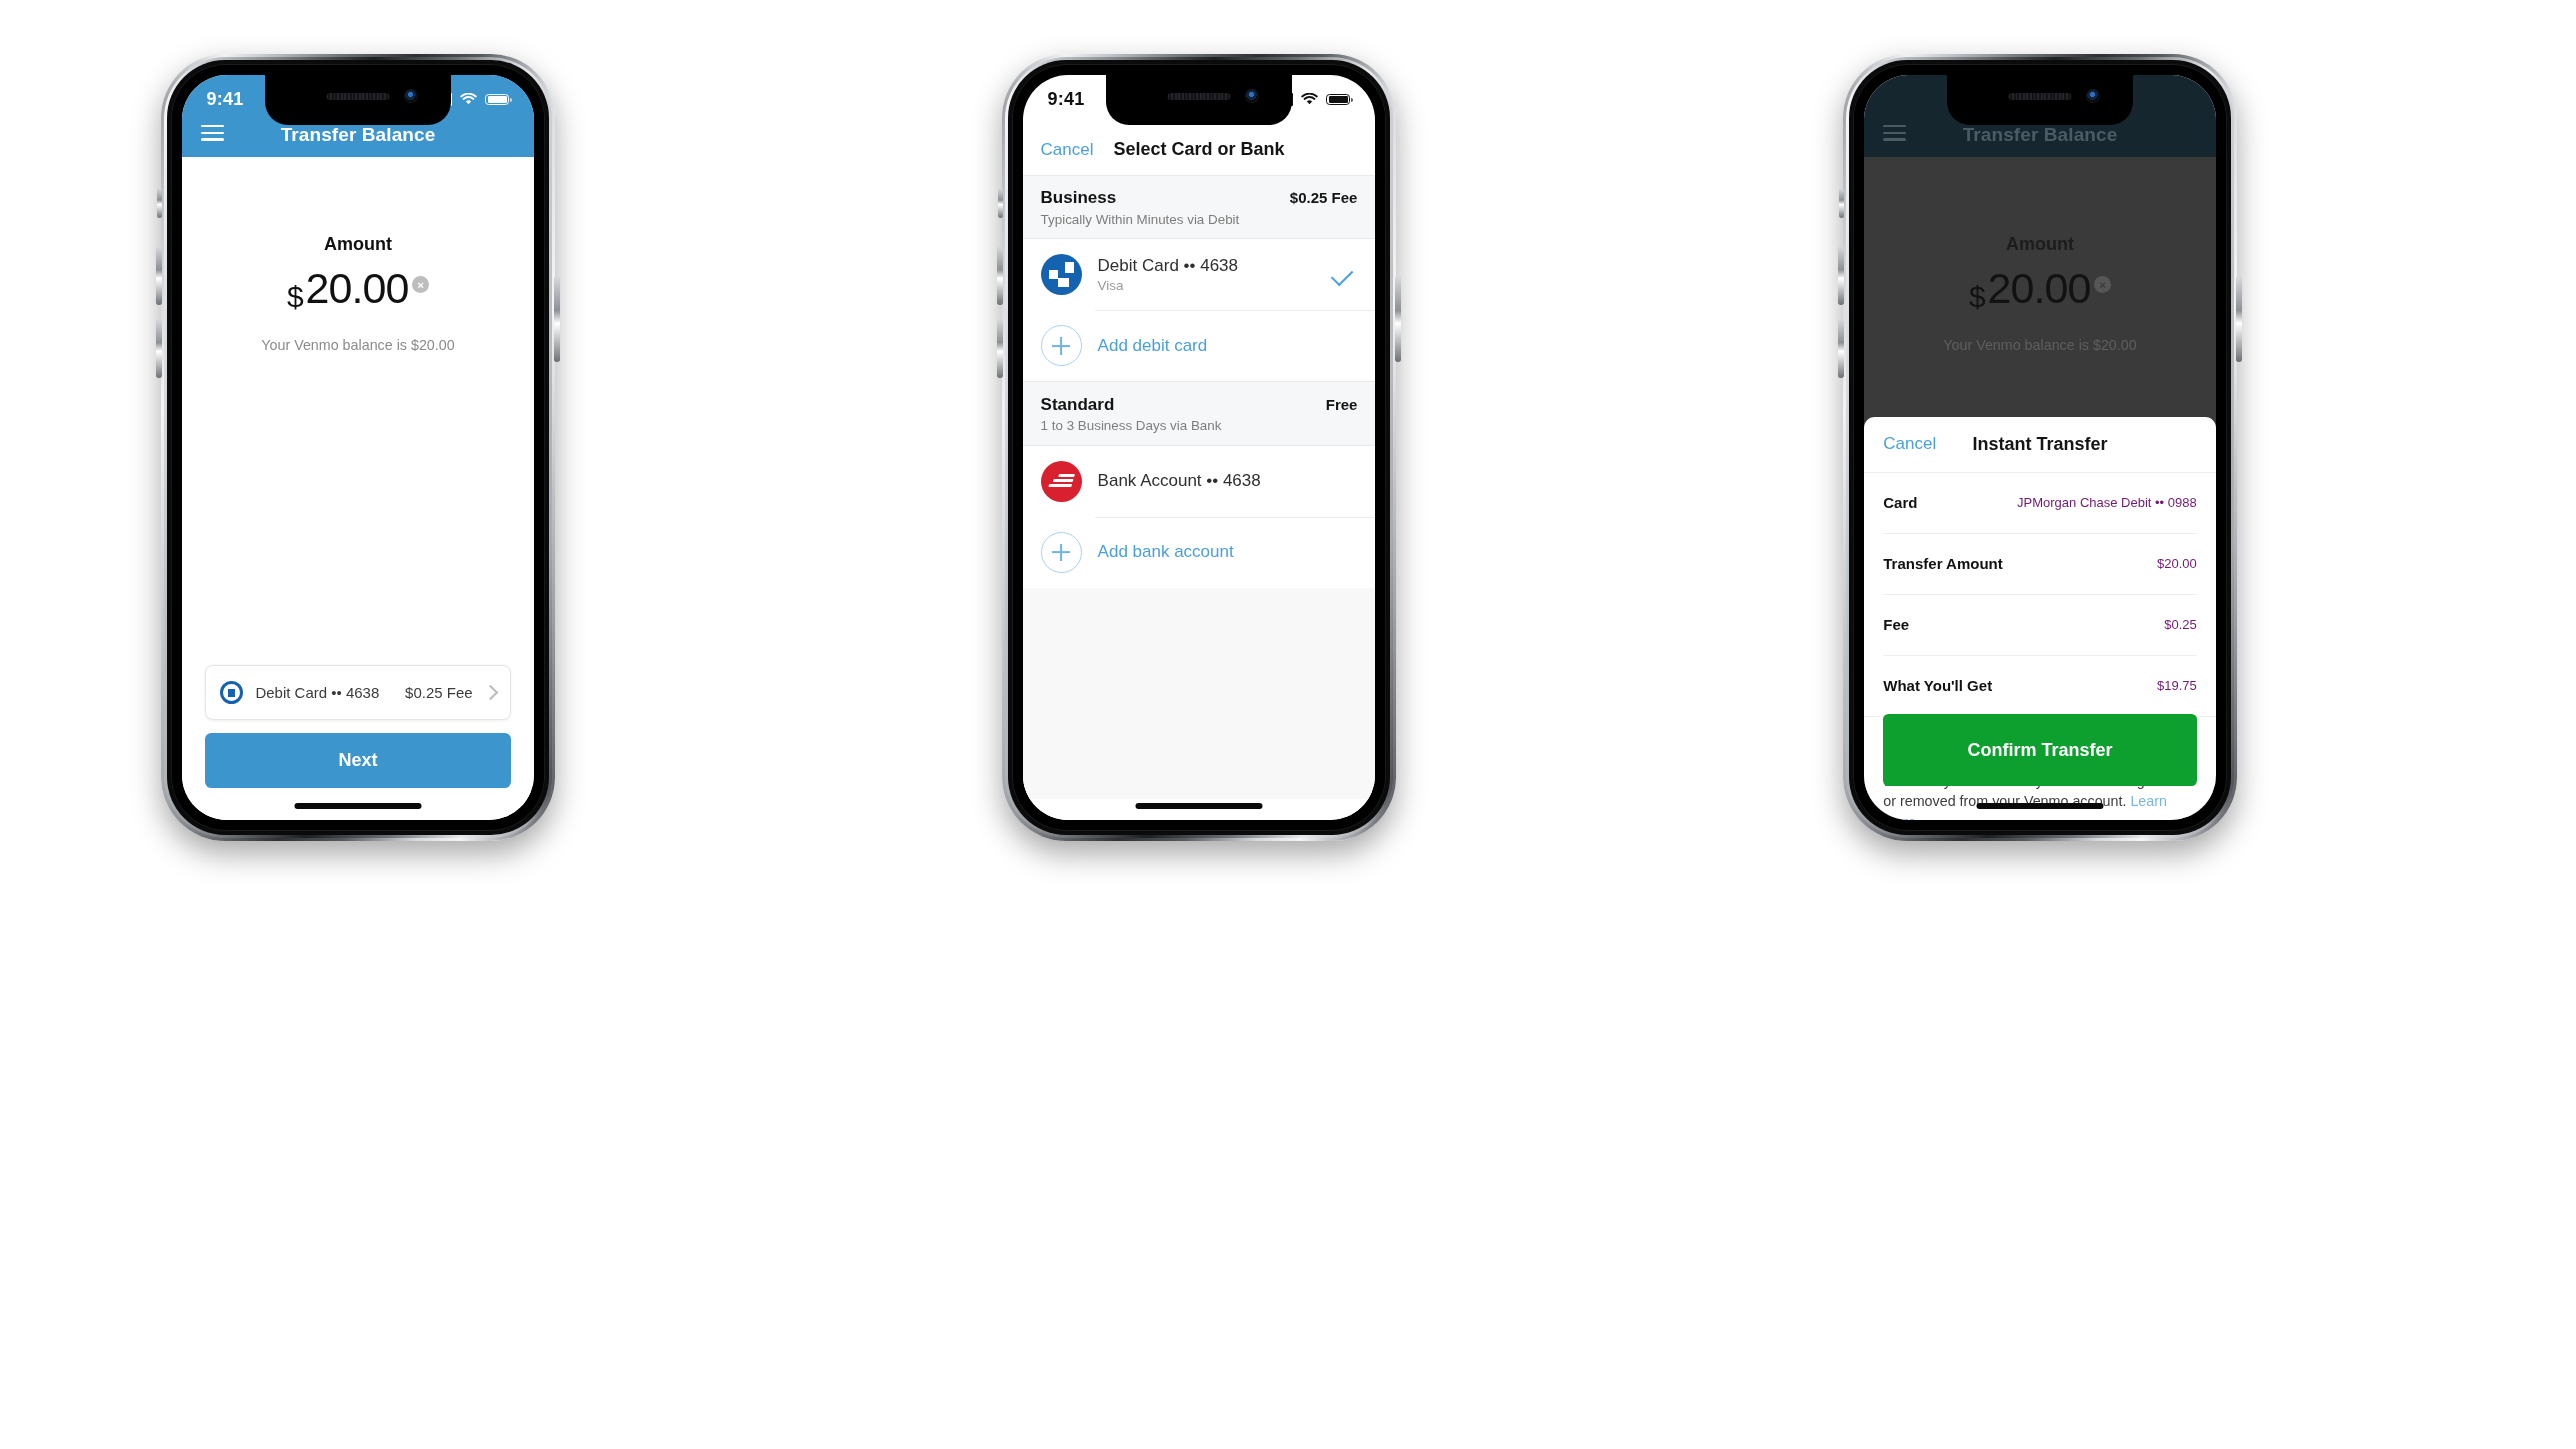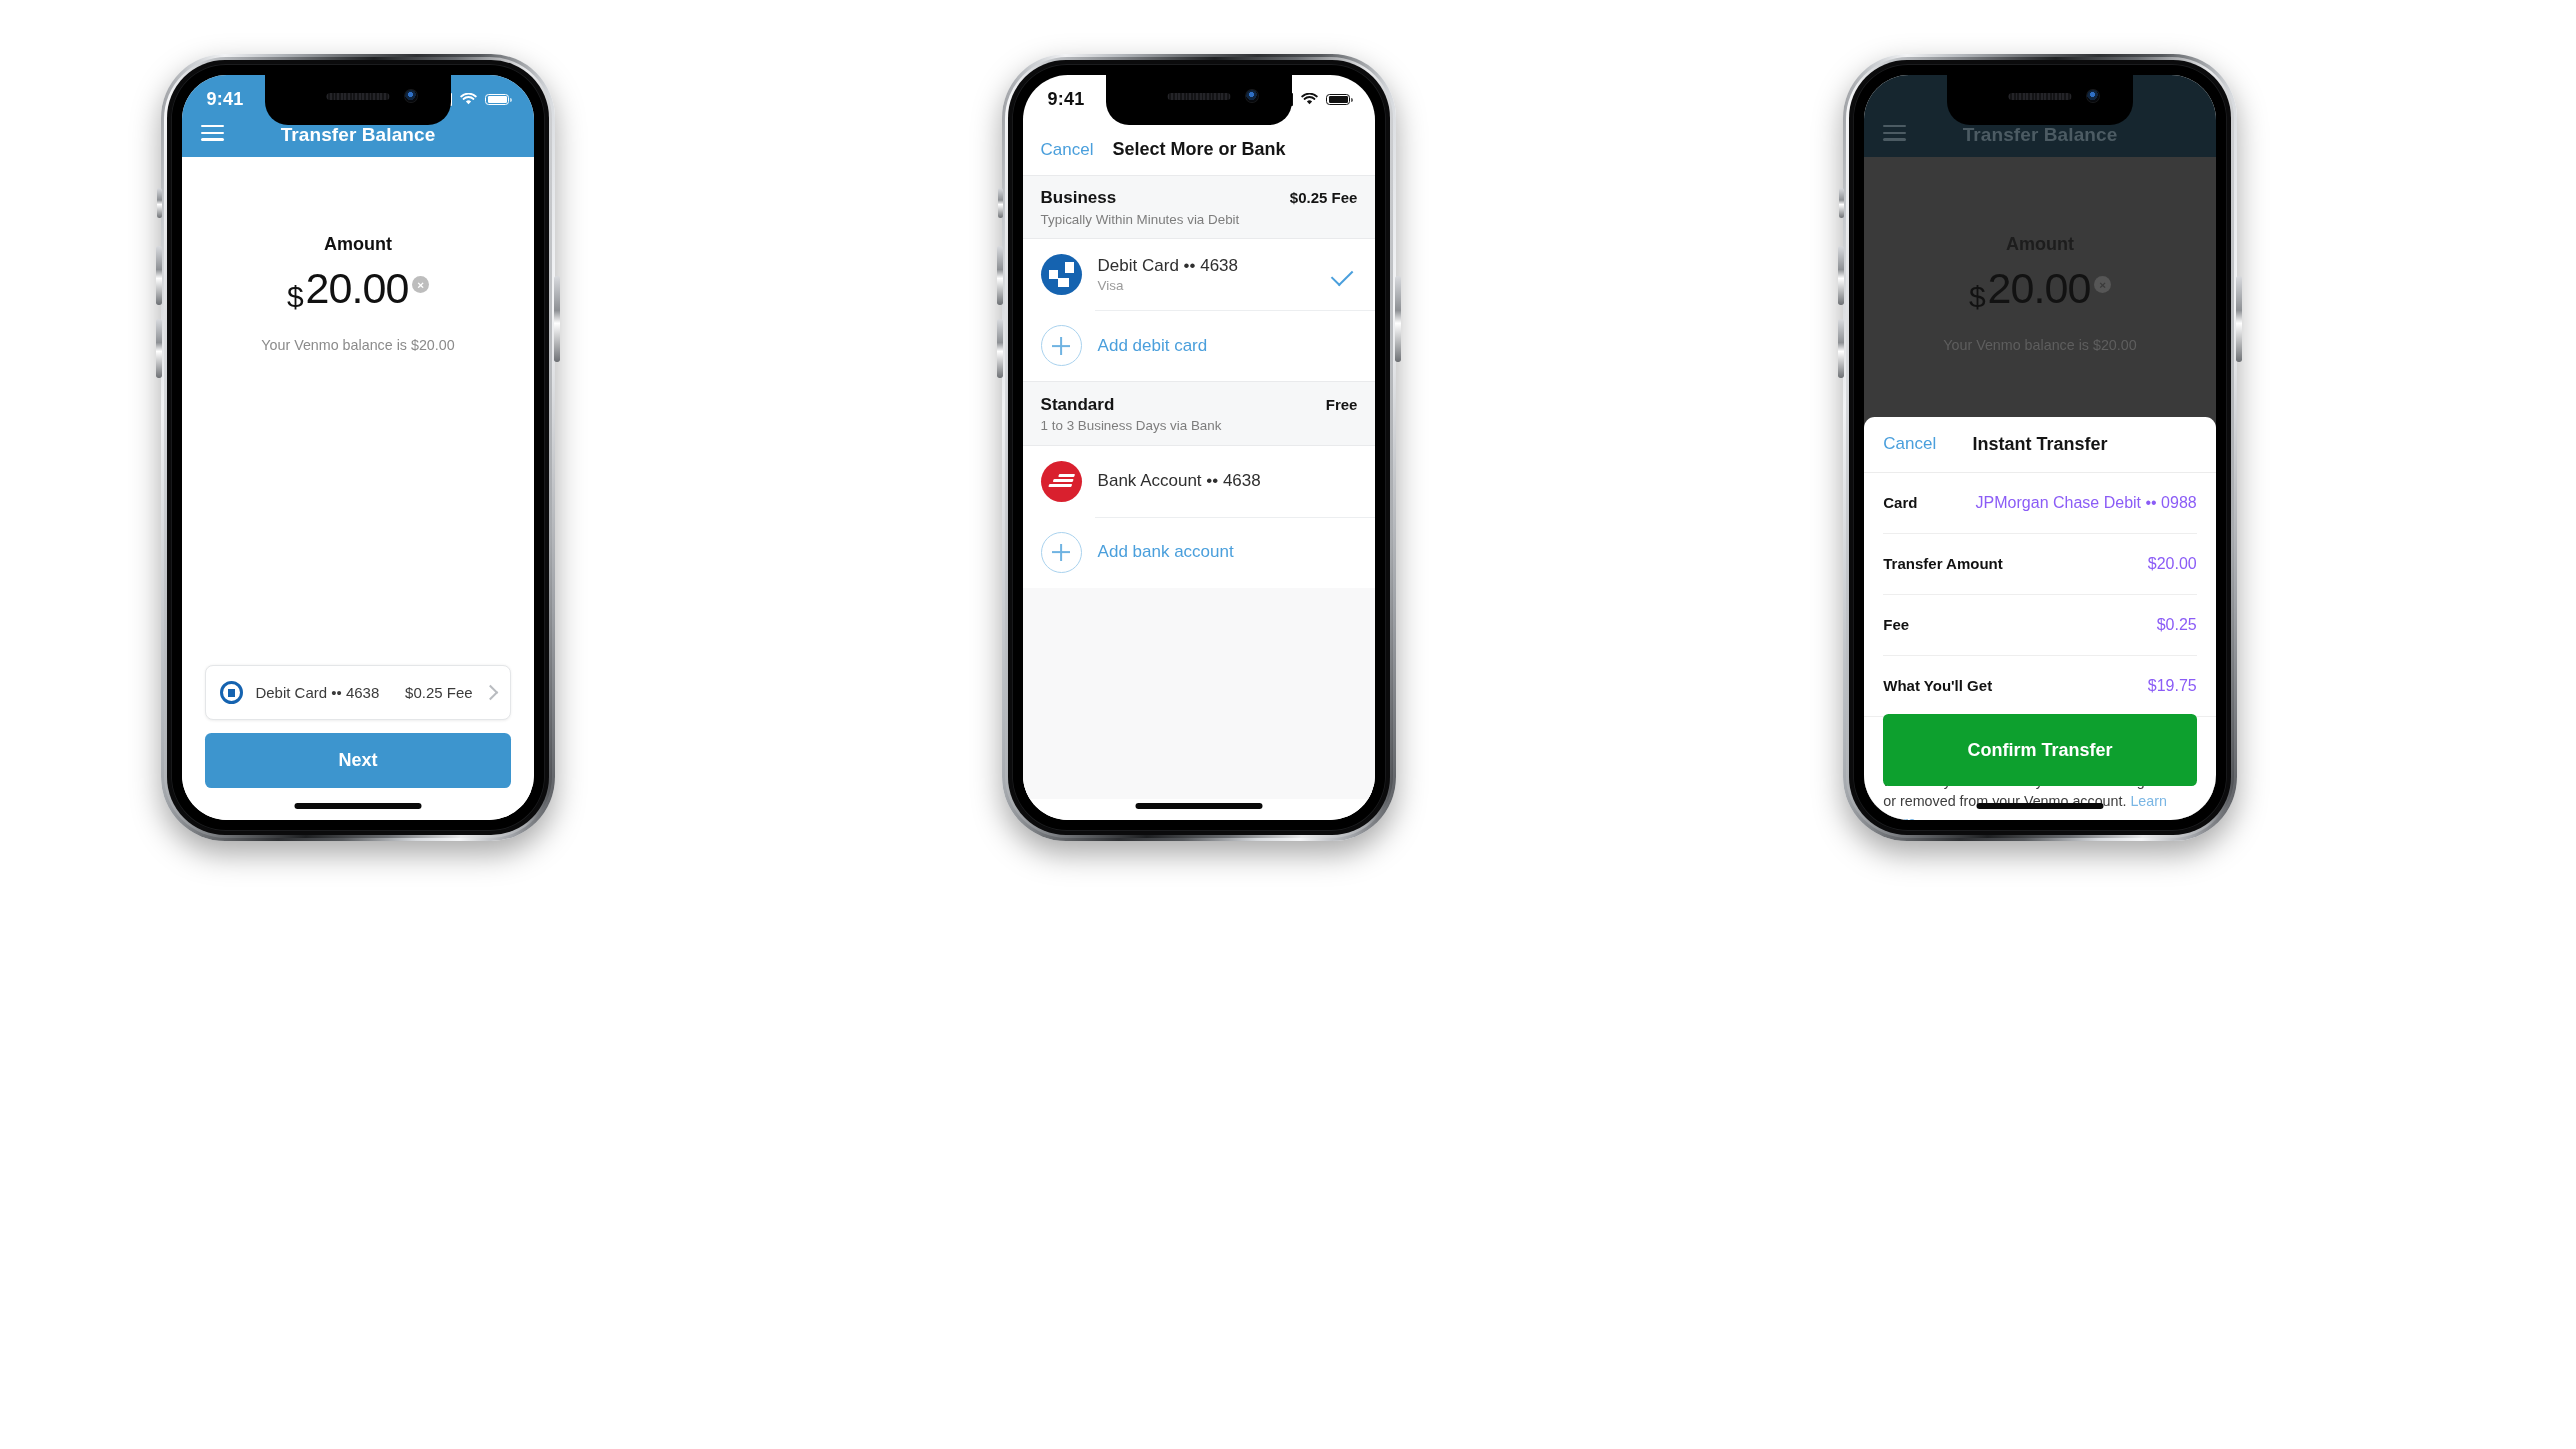--- a/index.html
+++ b/index.html
@@ -182,21 +182,21 @@
     position:absolute;left:0;right:0;bottom:0;top:342px;background:#fff;z-index:35;
     border-top-left-radius:10.7px;border-top-right-radius:10.7px;overflow:hidden;
   }
   .sheet-nav{height:55px;display:flex;align-items:center;padding:0 19.7px;box-sizing:border-box;position:relative;}
   .sheet-cancel{color:#4a9fdc;font-size:17px;}
   .sheet-title{position:absolute;left:0;right:0;text-align:center;font-size:18px;font-weight:700;color:#151515;pointer-events:none;}
   .sheet-rows{border-top:0.9px solid #ececec;padding:0 19.7px;}
   .srow{display:flex;align-items:center;height:60px;border-bottom:0.9px solid #eeeeee;}
   .srow:last-child{border-bottom:none;}
   .srow-label{font-size:15px;font-weight:700;color:#121212;text-align:right;}
-  .srow-value{margin-left:auto;font-size:16px;color:#8b5cf6;}
+  .srow-value{margin-left:auto;font-size:13px;color:#701a75;}
   .disclaimer{
     padding:12.5px 19.7px 0;font-size:14.3px;line-height:1.45;color:#3d3d3d;border-top:0.9px solid #eeeeee;
   }
   .learn{color:#7ab6e4;}
   .confirm-btn{
     position:absolute;left:19.7px;right:19.7px;bottom:34px;height:72px;background:#0da02e;border-radius:5.4px;
     display:flex;align-items:center;justify-content:center;color:#fff;font-size:18px;font-weight:700;
   }
 </style>
 </head>
@@ -302,21 +302,21 @@
             <path d="M1.3 3.9a12 12 0 0 1 16.4 0" stroke="currentColor" stroke-width="2" fill="none" stroke-linecap="round"></path>
           </svg>
           <div class="batt">
               <i></i>
             </div>
         </div>
       </div>
 
       <div class="s2-nav">
         <div class="s2-cancel">Cancel</div>
-        <div class="s2-title">Select More or Bank</div>
+        <div class="s2-title">Select Card or Bank</div>
       </div>
 
       <div class="s2-body">
 
         <div class="sec-head">
           <div class="sec-top">
             <div class="sec-name">Business</div>
             <div class="sec-right">$0.25  Fee</div>
           </div>
           <div class="sec-sub">Typically Within Minutes via Debit</div>

